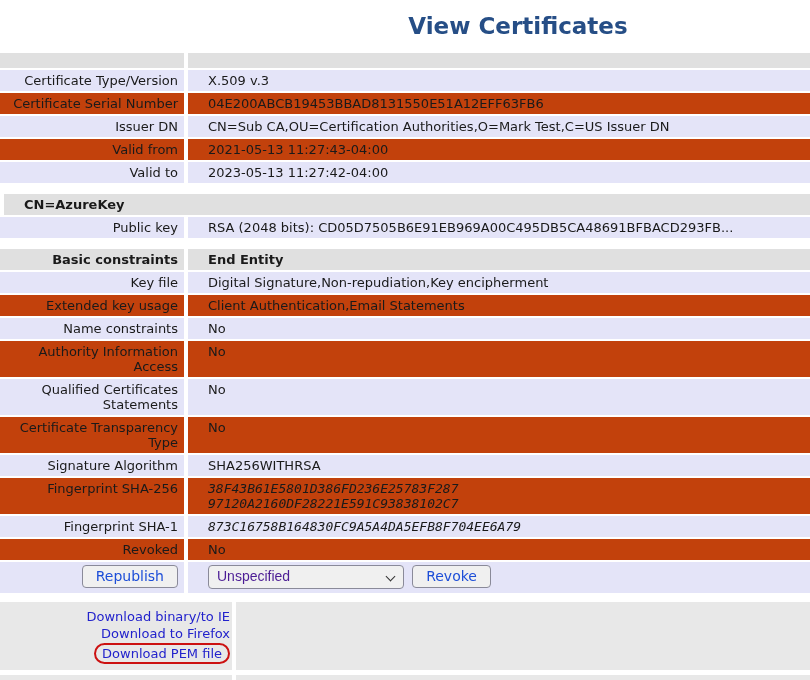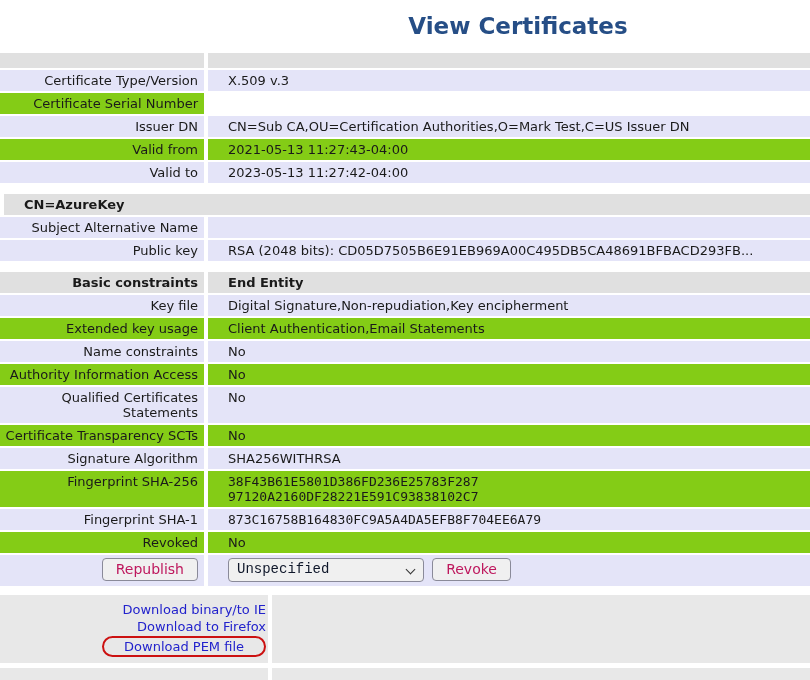--- a/index.html
+++ b/index.html
@@ -2,50 +2,50 @@
 <html><head>
 <meta charset="utf-8">
 <style>
   html,body{margin:0;padding:0;background:#ffffff;}
   body{width:810px;height:680px;font-family:"DejaVu Sans","Liberation Sans",sans-serif;font-size:13px;color:#1a1a1a;overflow:hidden;}
 
   .title-wrap{padding:13px 0 14px 226px;text-align:center;}
   .page-title{font-size:23px;font-weight:bold;color:#264e86;letter-spacing:0;text-align:center;}
 
   .row{display:flex;margin-bottom:2px;}
-  .cell-l{width:204px;box-sizing:border-box;text-align:right;padding:3px 6px 3px 0;}
+  .cell-l{width:184px;box-sizing:border-box;text-align:right;padding:3px 6px 3px 0;}
   .cell-r{flex:1;box-sizing:border-box;padding:3px 0 3px 20px;margin-left:4px;}
 
   .row.header .cell-l,.row.header .cell-r{background:#e0e0e0;font-weight:bold;min-height:15px;}
   .row.odd .cell-l,.row.odd .cell-r{background:#e4e4f8;}
-  .row.even .cell-l,.row.even .cell-r{background:#84cc16;}
+  .row.even .cell-l,.row.even .cell-r{background:#c2410c;}
 
-  .mono{font-family:"DejaVu Sans Mono","Liberation Mono",monospace;font-size:13px;}
+  .mono{font-family:"DejaVu Sans Mono","Liberation Mono",monospace;font-size:13px;font-style:italic;}
 
   .row.actions{margin-bottom:0;}
   .row.actions .cell-l,.row.actions .cell-r{background:#e4e4f8;padding-top:3px;padding-bottom:4px;}
-  button{font-family:"DejaVu Sans","Liberation Sans",sans-serif;font-size:14px;color:#be185d;
+  button{font-family:"DejaVu Sans","Liberation Sans",sans-serif;font-size:14px;color:#1d4ed8;
     background:#f0f0f0;border:1px solid #8a8a99;border-radius:4px;padding:2px 13px;line-height:17px;cursor:pointer;}
   .select-wrap{position:relative;display:inline-block;vertical-align:top;margin-right:4px;}
   select{appearance:none;-webkit-appearance:none;-moz-appearance:none;
-    font-family:Liberation Mono, monospace;font-size:14px;color:#0f172a;
+    font-family:Liberation Sans, sans-serif;font-size:14px;color:#4c1d95;
     background:#f0f0f0;border:1px solid #8a8a99;border-radius:4px;width:196px;padding:2px 24px 3px 8px;line-height:17px;}
   .chevron{position:absolute;right:10px;top:8px;width:6px;height:6px;
     border-right:1.6px solid #333;border-bottom:1.6px solid #333;transform:rotate(45deg);pointer-events:none;}
 
   .section-gap{height:9px;}
   .footer-gap{height:9px;}
   .gap5{height:5px;}
 
   .footer-row{display:flex;}
-  .f-cell-l{width:268px;box-sizing:border-box;background:#e8e8e8;text-align:right;padding:6px 2px 6px 0;}
+  .f-cell-l{width:232px;box-sizing:border-box;background:#e8e8e8;text-align:right;padding:6px 2px 6px 0;}
   .f-cell-r{flex:1;box-sizing:border-box;background:#e8e8e8;margin-left:4px;padding:6px 0 6px 6px;}
   a.lnk{color:#2222cc;text-decoration:none;display:inline-block;line-height:16px;cursor:pointer;}
   .dl-links a.lnk{display:block;line-height:16px;padding:0.5px 0;}
-  .pem-circle{display:inline-block;border:2px solid #cc1111;border-radius:11px;padding:0 20px;margin-top:1px;}
+  .pem-circle{display:inline-block;border:2px solid #cc1111;border-radius:11px;padding:0 6px;margin-top:1px;}
   .back-row .f-cell-l{min-height:14px;padding:6px 2px 7px 0;}
   .back-row .f-cell-r{padding:6px 0 7px 6px;}
 </style>
 </head>
 <body>
 
 <div class="title-wrap">
   <span class="page-title">View Certificates</span>
 </div>
 
@@ -53,40 +53,37 @@
     <div class="row header">
       <div class="cell-l"></div>
       <div class="cell-r"></div>
     </div>
     <div class="row odd">
       <div class="cell-l">Certificate Type/Version</div>
       <div class="cell-r">X.509 v.3</div>
     </div>
     <div class="row even">
       <div class="cell-l">Certificate Serial Number</div>
+      <div class="cell-r">04E200ABCB19453BBAD8131550E51A12EFF63FB6</div>
     </div>
     <div class="row odd">
       <div class="cell-l">Issuer DN</div>
       <div class="cell-r">CN=Sub CA,OU=Certification Authorities,O=Mark Test,C=US Issuer DN</div>
     </div>
     <div class="row even">
       <div class="cell-l">Valid from</div>
       <div class="cell-r">2021-05-13 11:27:43-04:00</div>
     </div>
     <div class="row odd">
       <div class="cell-l">Valid to</div>
       <div class="cell-r">2023-05-13 11:27:42-04:00</div>
     </div>
     <div class="section-gap"></div>
     <div class="row header">
       <div class="cell-r">CN=AzureKey</div>
-    </div>
-    <div class="row odd">
-      <div class="cell-l">Subject Alternative Name</div>
-      <div class="cell-r"></div>
     </div>
     <div class="row odd">
       <div class="cell-l">Public key</div>
       <div class="cell-r">RSA (2048 bits): CD05D7505B6E91EB969A00C495DB5CA48691BFBACD293FB...</div>
     </div>
     <div class="section-gap"></div>
     <div class="row header">
       <div class="cell-l">Basic constraints</div>
       <div class="cell-r">End Entity</div>
     </div>
@@ -104,21 +101,21 @@
     </div>
     <div class="row even">
       <div class="cell-l">Authority Information Access</div>
       <div class="cell-r">No</div>
     </div>
     <div class="row odd">
       <div class="cell-l">Qualified Certificates Statements</div>
       <div class="cell-r">No</div>
     </div>
     <div class="row even">
-      <div class="cell-l">Certificate Transparency SCTs</div>
+      <div class="cell-l">Certificate Transparency Type</div>
       <div class="cell-r">No</div>
     </div>
     <div class="row odd">
       <div class="cell-l">Signature Algorithm</div>
       <div class="cell-r">SHA256WITHRSA</div>
     </div>
     <div class="row even">
       <div class="cell-l">Fingerprint SHA-256</div>
       <div class="cell-r mono">
         <div>38F43B61E5801D386FD236E25783F287</div>

